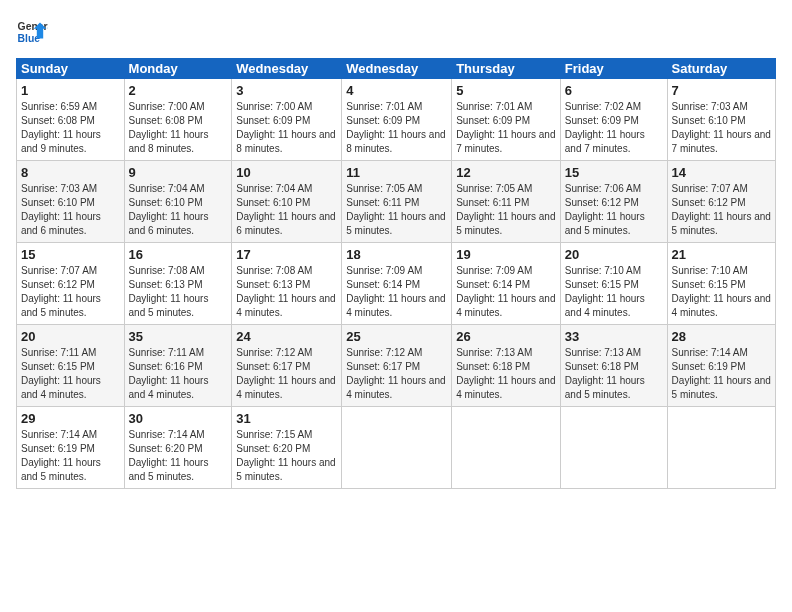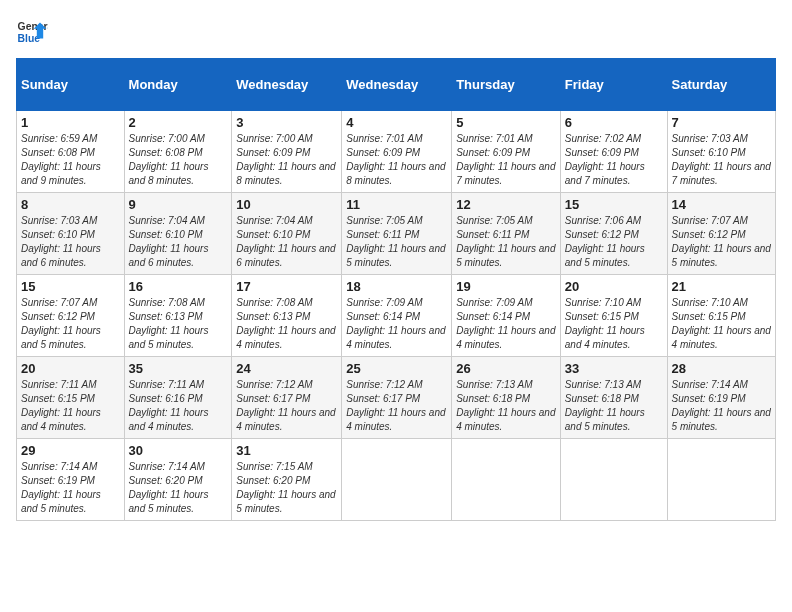--- a/index.html
+++ b/index.html
@@ -38,21 +38,21 @@
       color: #555;
     }
     table {
       width: 100%;
       border-collapse: collapse;
       font-size: 11px;
     }
     thead tr th {
       background-color: #1565c0;
       color: #fff;
-      padding: 18px 4px;
+      padding: 2px 4px;
       text-align: left;
       font-size: 13px;
       font-weight: bold;
       border: 1px solid #1565c0;
     }
     tbody tr td {
       border: 1px solid #ccc;
       padding: 4px;
       vertical-align: top;
       width: 113px;
@@ -67,21 +67,20 @@
       font-size: 13px;
       font-weight: bold;
       color: #222;
       display: block;
       margin-bottom: 2px;
     }
     .day-info {
       font-size: 10px;
       color: #333;
       line-height: 1.4;
-      font-style: italic;
     }
     td.empty {
       background: #f9f9f9;
     }
   </style>
 </head>
 <body>
 
 <div class="header">
   <div class="logo">

